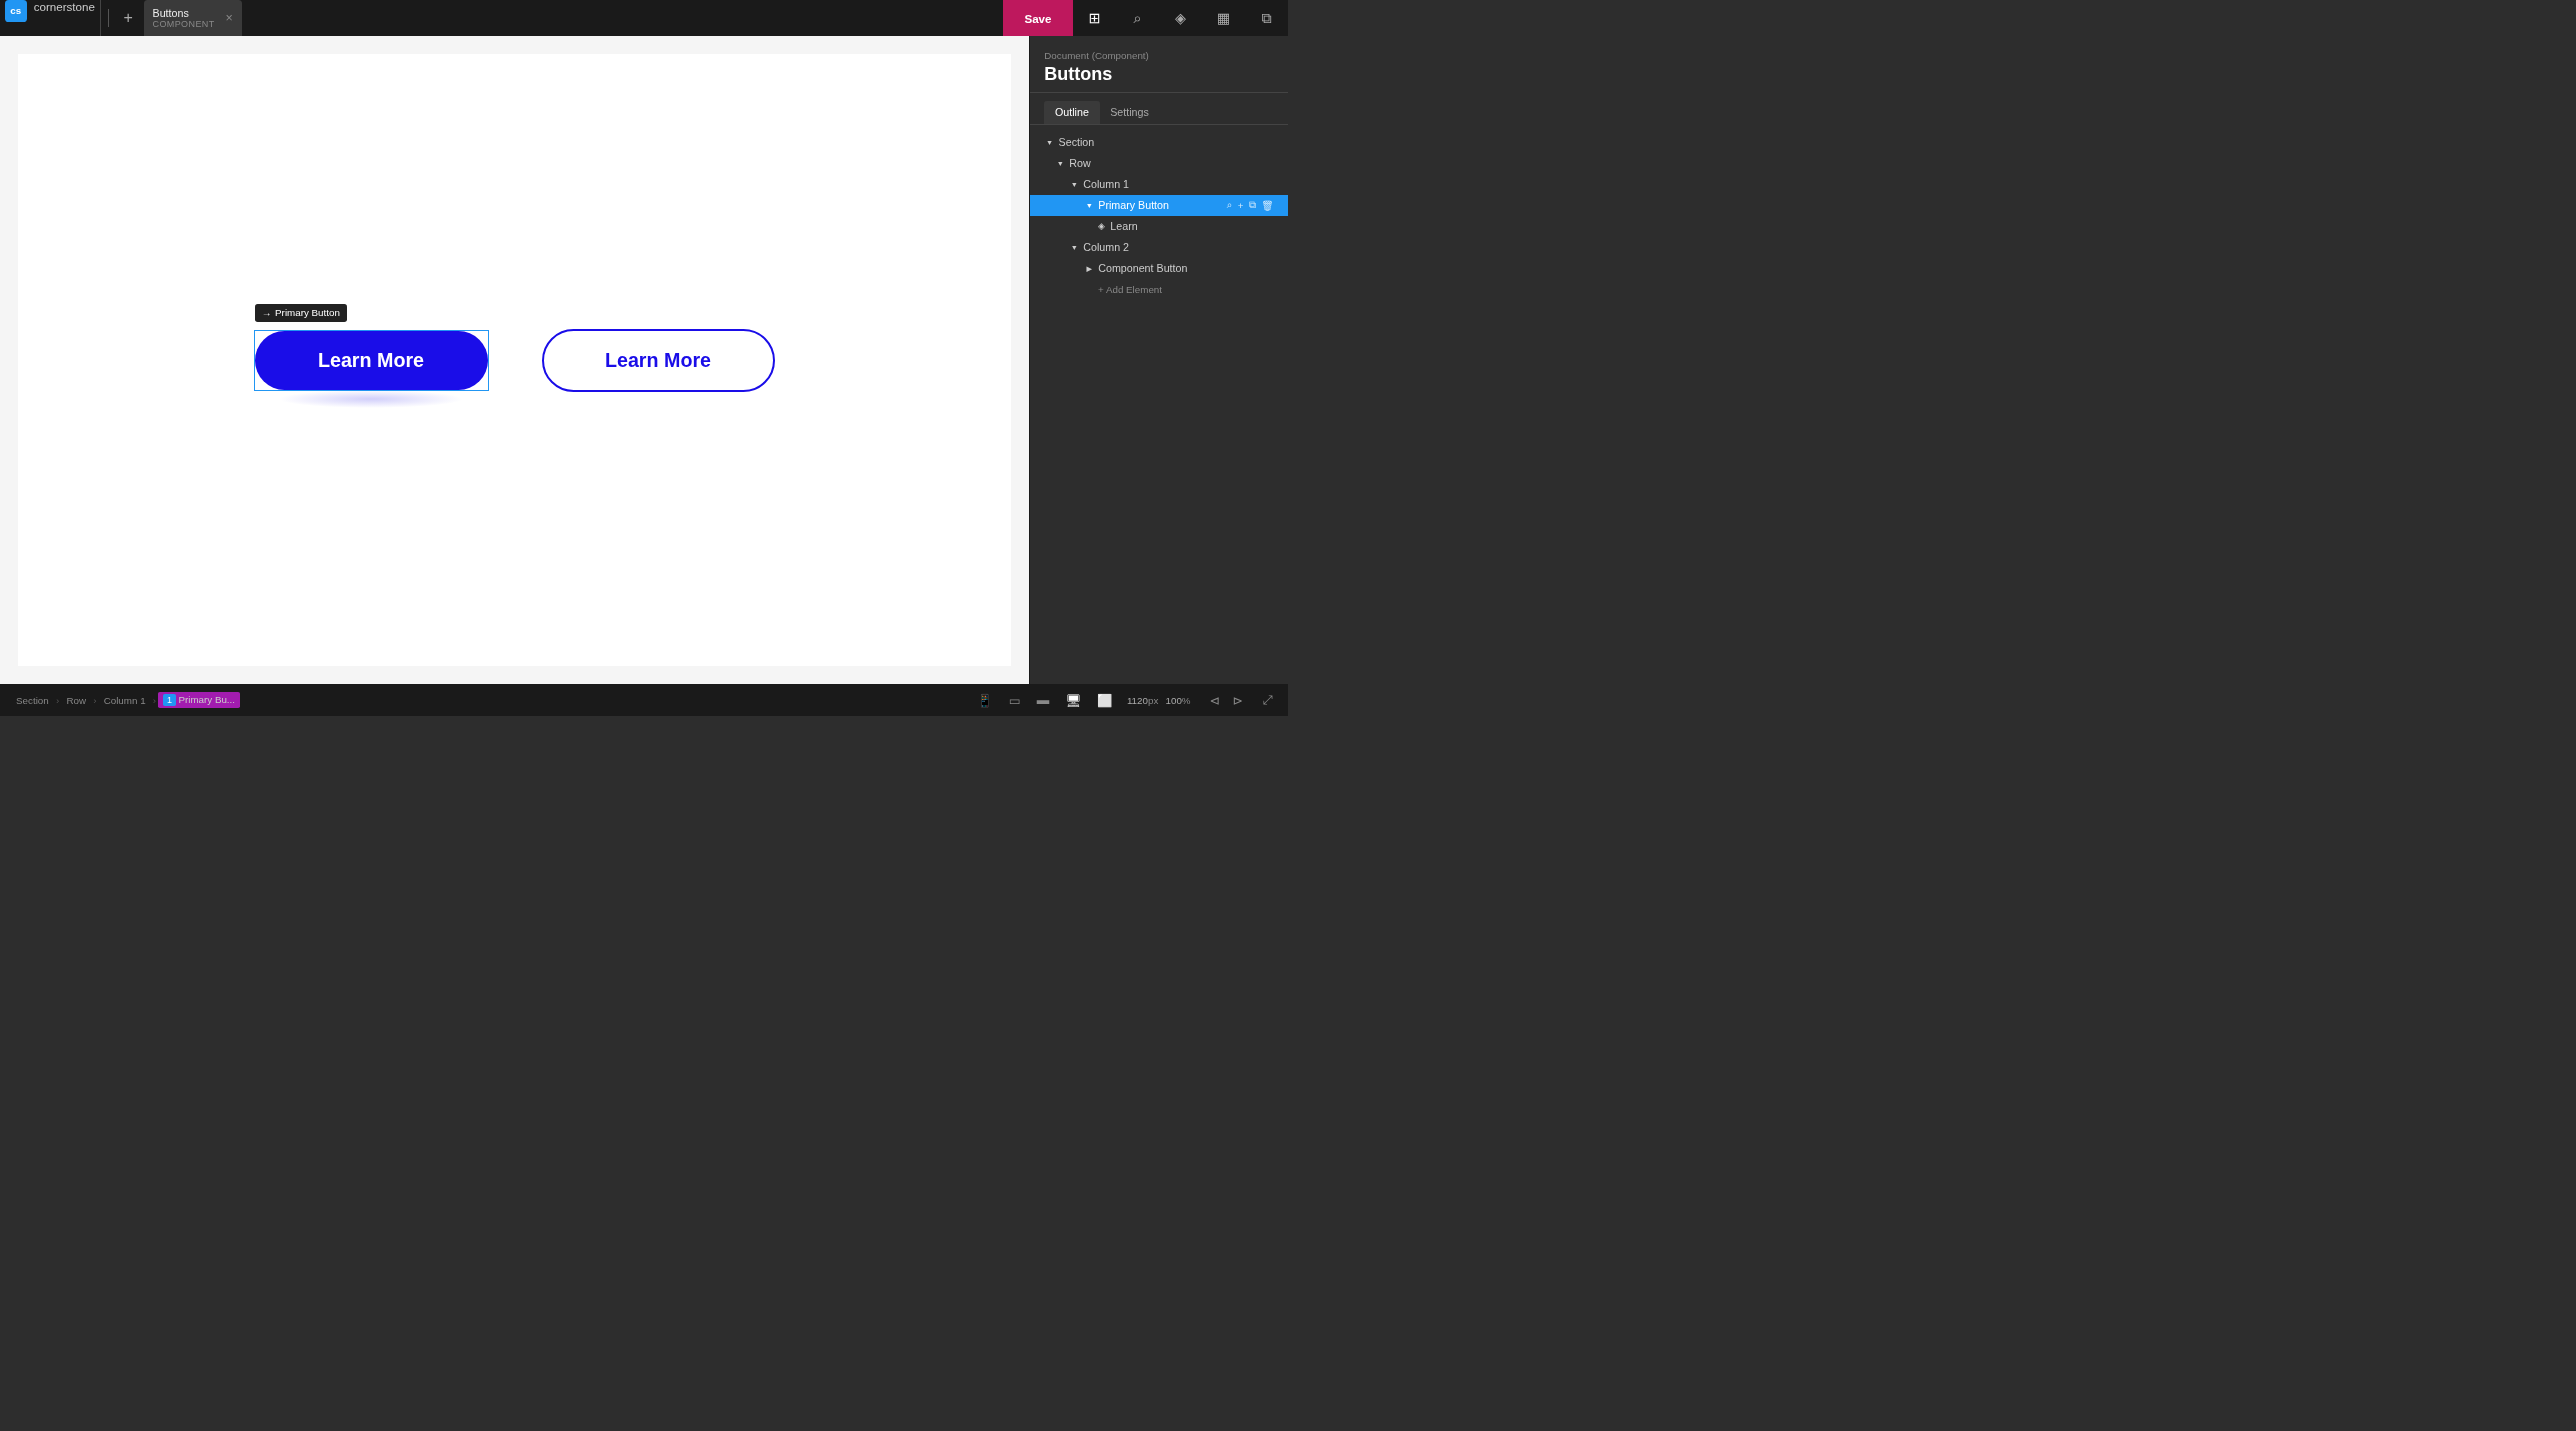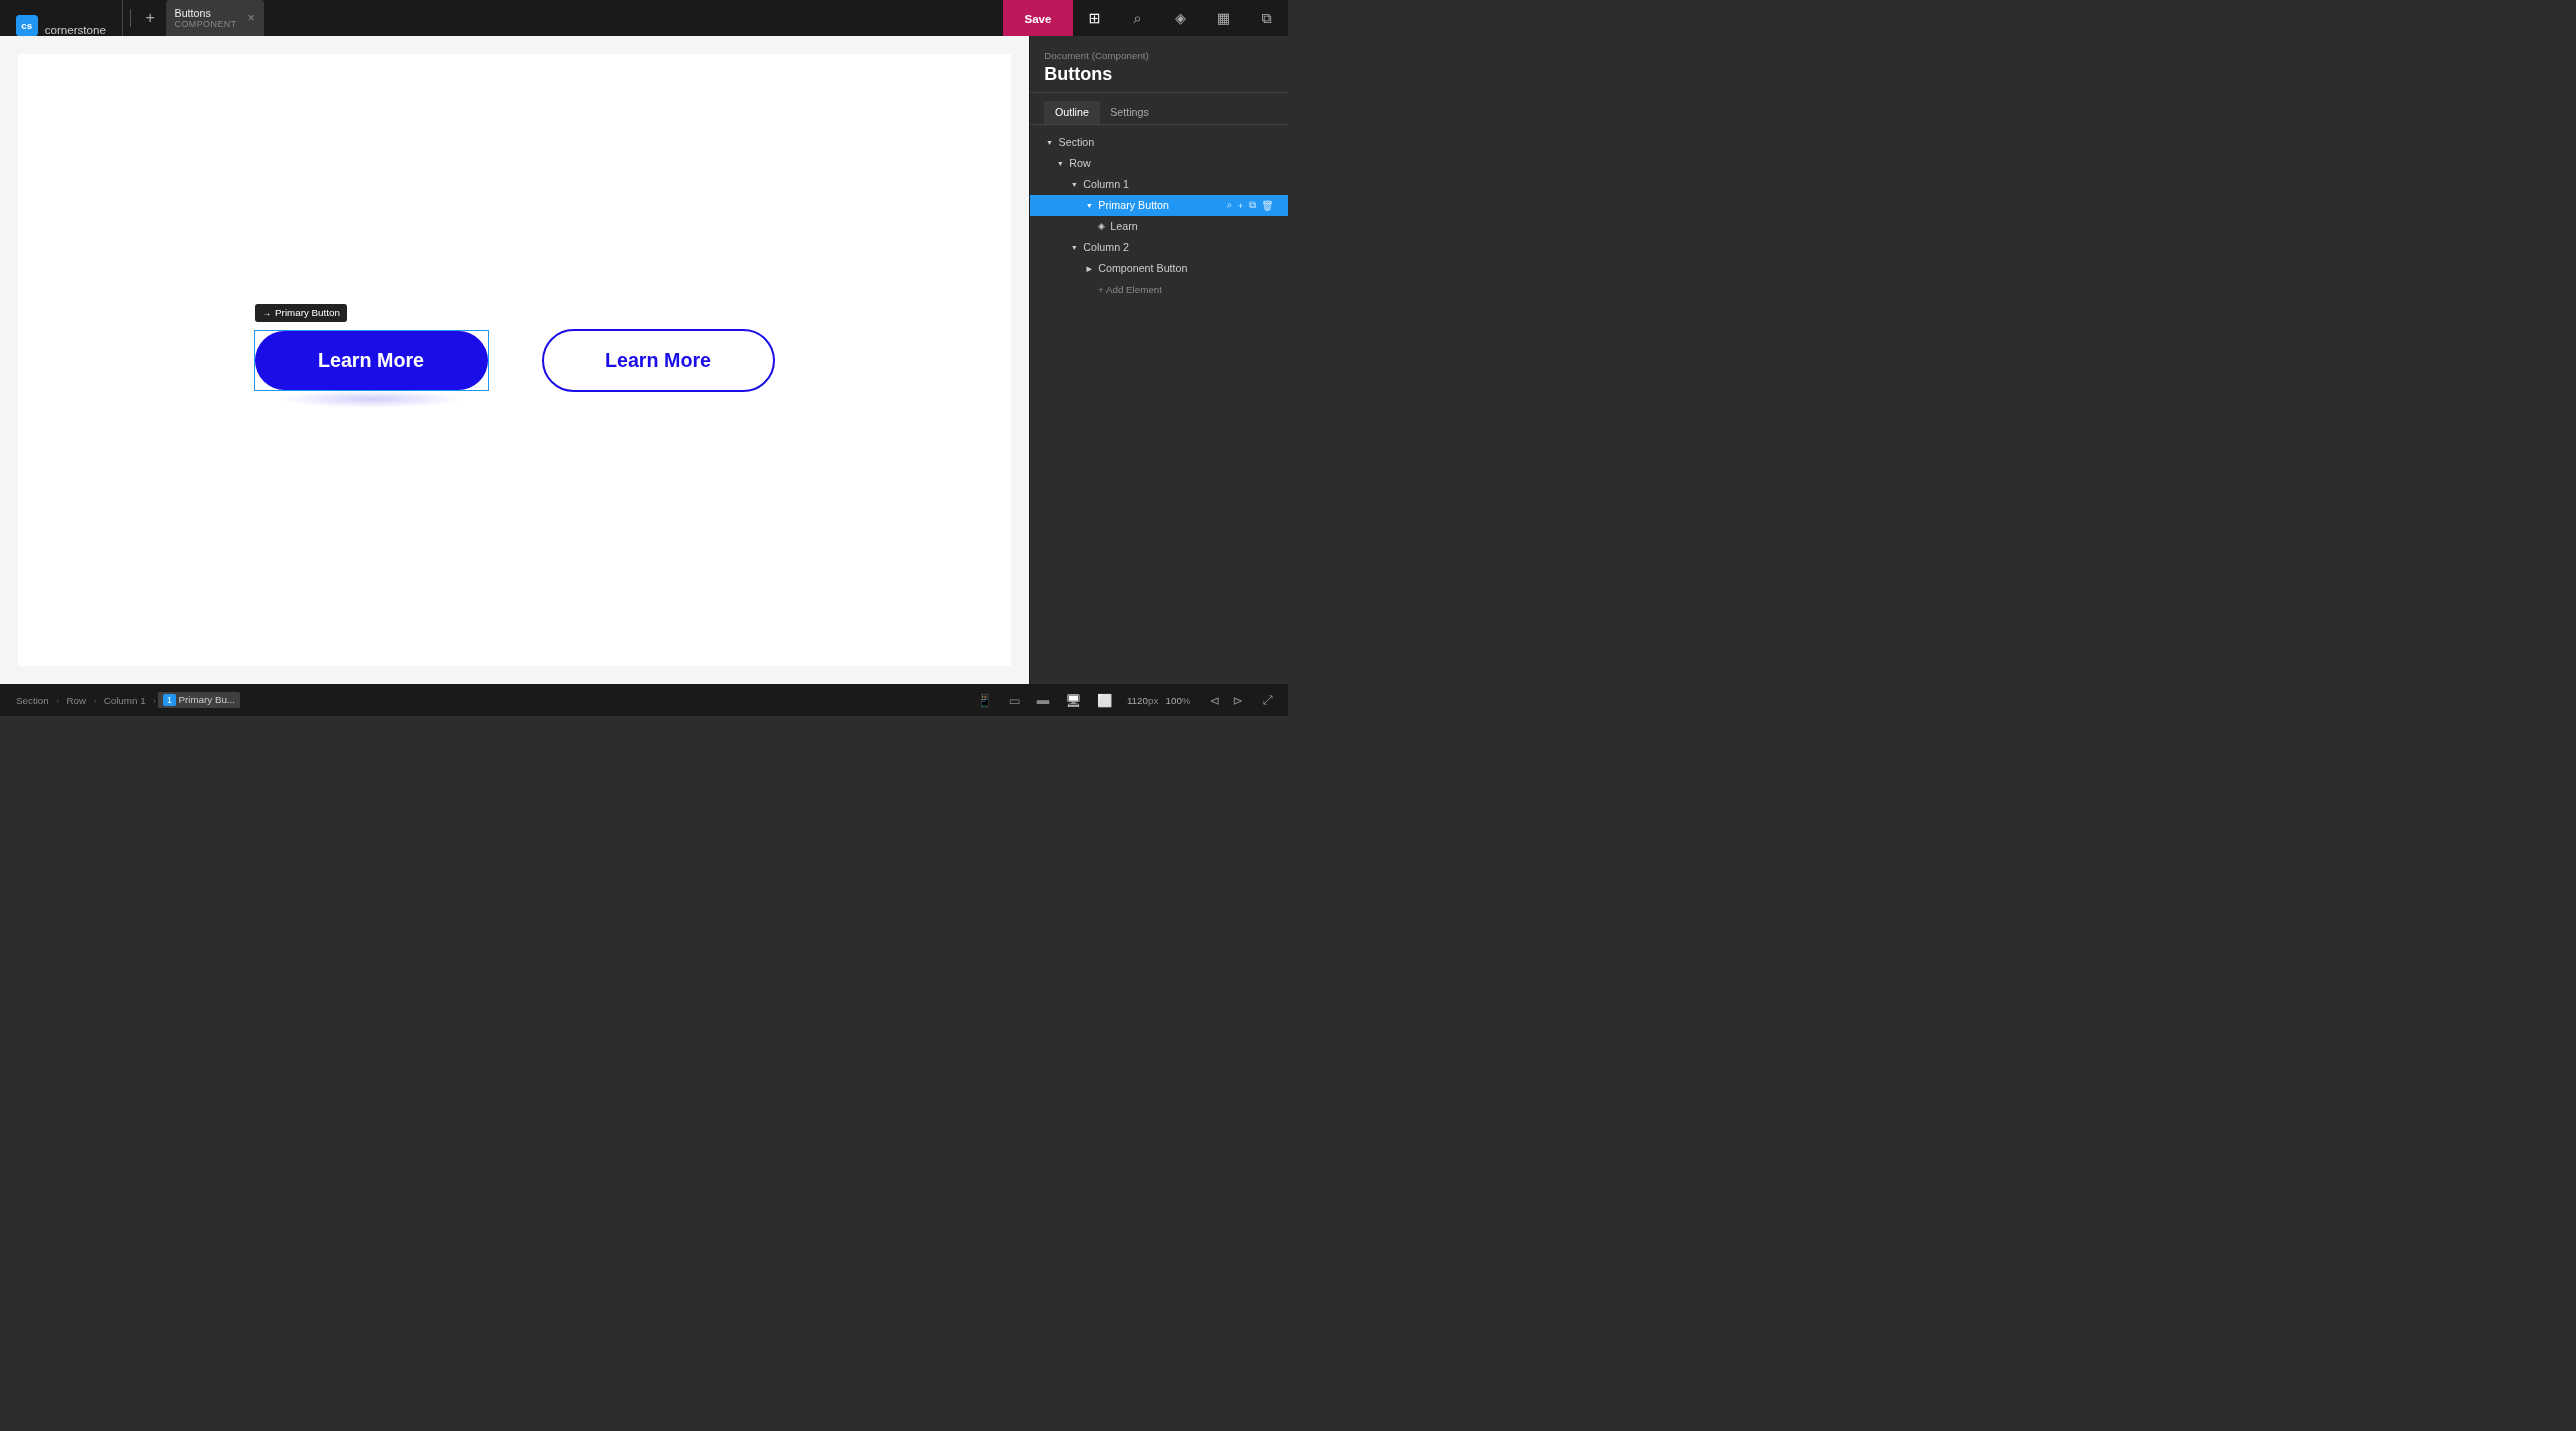--- a/index.html
+++ b/index.html
@@ -8,22 +8,22 @@
     
     .topbar {
       height: 36px;
       background: #1a1a1a;
       display: flex;
       align-items: center;
       flex-shrink: 0;
     }
     .topbar-logo {
       display: flex;
-      align-items: flex-end;
-      padding: 0 16px;
+      align-items: flex-start;
+      padding: 0 5px;
       gap: 7.2px;
       border-right: 0.9px solid #444;
       height: 100%;
     }
     .logo-icon {
       width: 21.5px;
       height: 21.5px;
       background: #2196f3;
       border-radius: 3.6px;
       display: flex;
@@ -310,21 +310,21 @@
       align-items: center;
       gap: 1.8px;
     }
     .breadcrumb-item {
       color: #888;
       font-size: 9.8px;
       padding: 1.8px 5.4px;
       border-radius: 1.8px;
       cursor: pointer;
     }
-    .breadcrumb-item.active { color: #ccc; background: #404040; }
+    .breadcrumb-item.active { color: #ccc; background: #a21caf; }
     .breadcrumb-sep { color: #555; font-size: 9.8px; }
     .breadcrumb-num {
       background: #2196f3;
       color: white;
       font-size: 9px;
       width: 12.5px;
       height: 12.5px;
       border-radius: 1.8px;
       display: inline-flex;
       align-items: center;

